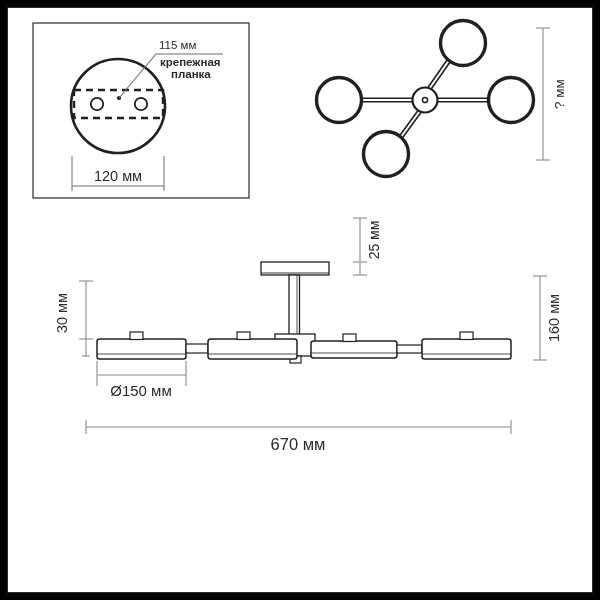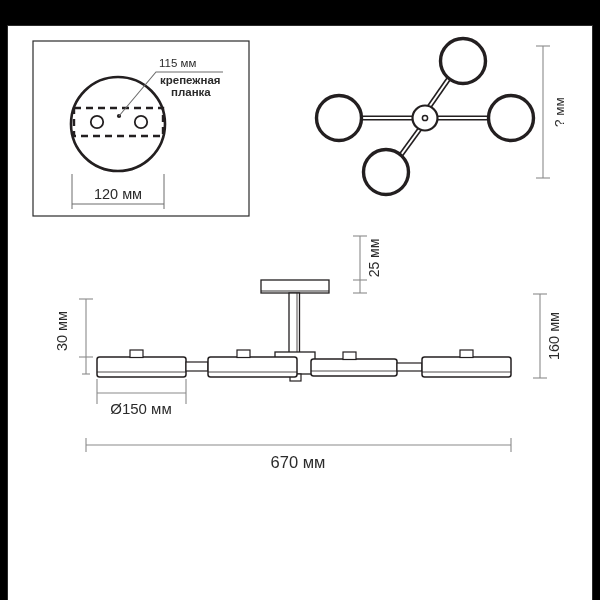--- a/index.html
+++ b/index.html
@@ -14,21 +14,20 @@
     font-family: "Liberation Sans", sans-serif;
   }
   #sheet {
     position: absolute;
     left: 0;
     top: 0;
     width: 600px;
     height: 468px;
     background: #000;
     box-sizing: border-box;
-    margin-top: 18px;
   }
   #inner-frame {
     position: absolute;
     left: 7px;
     top: 7px;
     width: 586px;
     height: 586px;
     background: #ffffff;
     border: 1px solid #2b2b2b;
     box-sizing: border-box;

